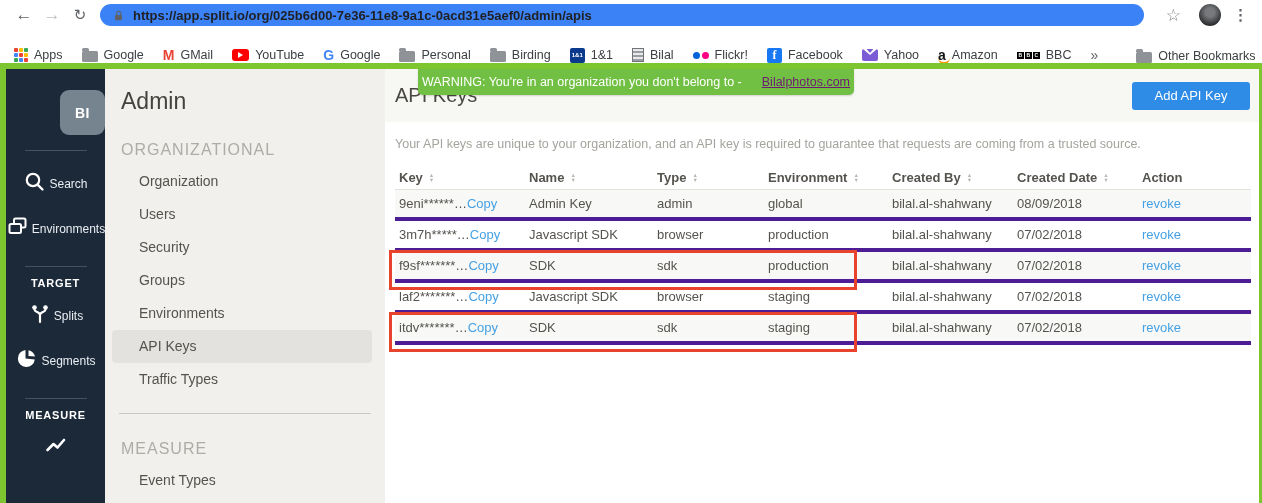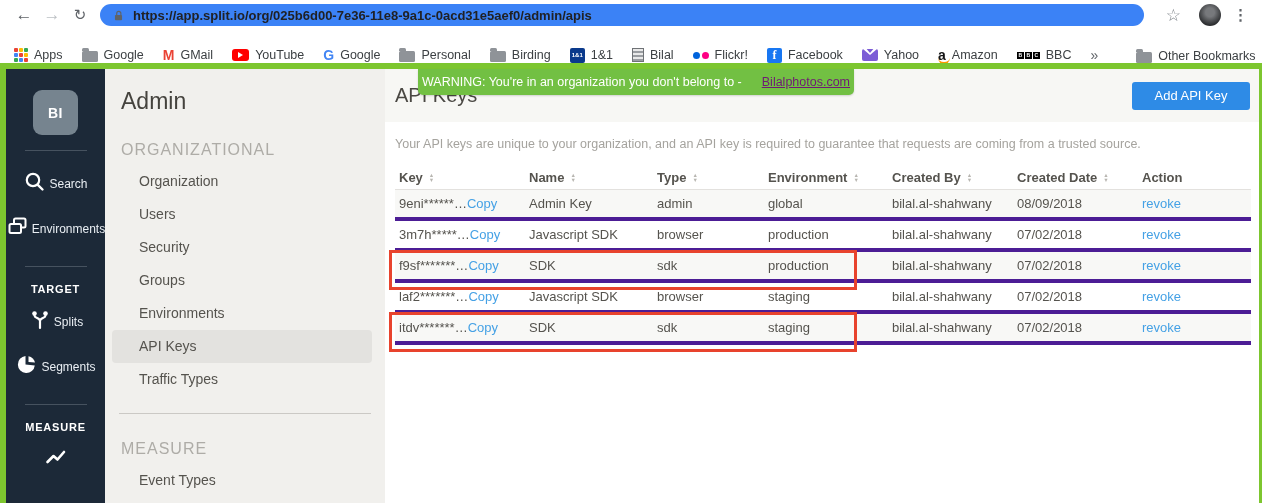--- a/index.html
+++ b/index.html
@@ -64,26 +64,26 @@
     font-style:normal; display:inline-flex; align-items:center; justify-content:center; }
   .bm-chevron { margin-left:auto; color:#5f6368; font-size:14px; cursor:pointer; }
   .bm-divider { width:1px; height:18px; background:#dadce0; }
 
   
   .content { height:440px; border-top:6px solid #7dc62f; border-left:6px solid #7dc62f;
     border-right:3px solid #7dc62f; display:flex; background:#fff; position:relative; }
 
   
   .app-sidebar { width:99px; background:#1c2938; display:flex; flex-direction:column;
-    align-items:center; flex:0 0 auto; }
+    align-items:flex-end; flex:0 0 auto; }
   .bi-avatar { width:45px; height:45px; border-radius:9px; background:#76848f; color:#fff;
     font-size:14px; font-weight:bold; display:flex; align-items:center; justify-content:center;
     margin-top:21px; letter-spacing:0.5px; }
   .sb-divider { width:62px; border-top:1px solid #46525f; margin:15px 0 10px; }
-  .sb-section-label { color:#fff; font-size:11px; font-weight:bold; letter-spacing:0.8px; margin:6px 0 4px; }
+  .sb-section-label { color:#fff; font-size:11px; font-weight:bold; letter-spacing:0.8px; margin:0 0 4px; }
   .sb-item { display:flex; flex-direction:row; align-items:center; gap:3px; margin:9px 0; cursor:pointer; }
   .sb-item svg { width:23px; height:23px; }
   .sb-item-label { color:#e9eef3; font-size:12px; }
 
   
   .admin-sidebar { width:280px; background:#f1f0ed; flex:0 0 auto; padding-top:19px; overflow:hidden; }
   .admin-title { font-size:23px; color:#45433e; margin-left:16px; }
   .an-section-label { font-size:16px; color:#aeaca7; letter-spacing:1px; margin:26px 0 6px 16px; }
   .an-items { margin:0 13px 0 7px; }
   .an-item { height:33px; line-height:33px; padding-left:27px; font-size:14px; color:#55534e;

